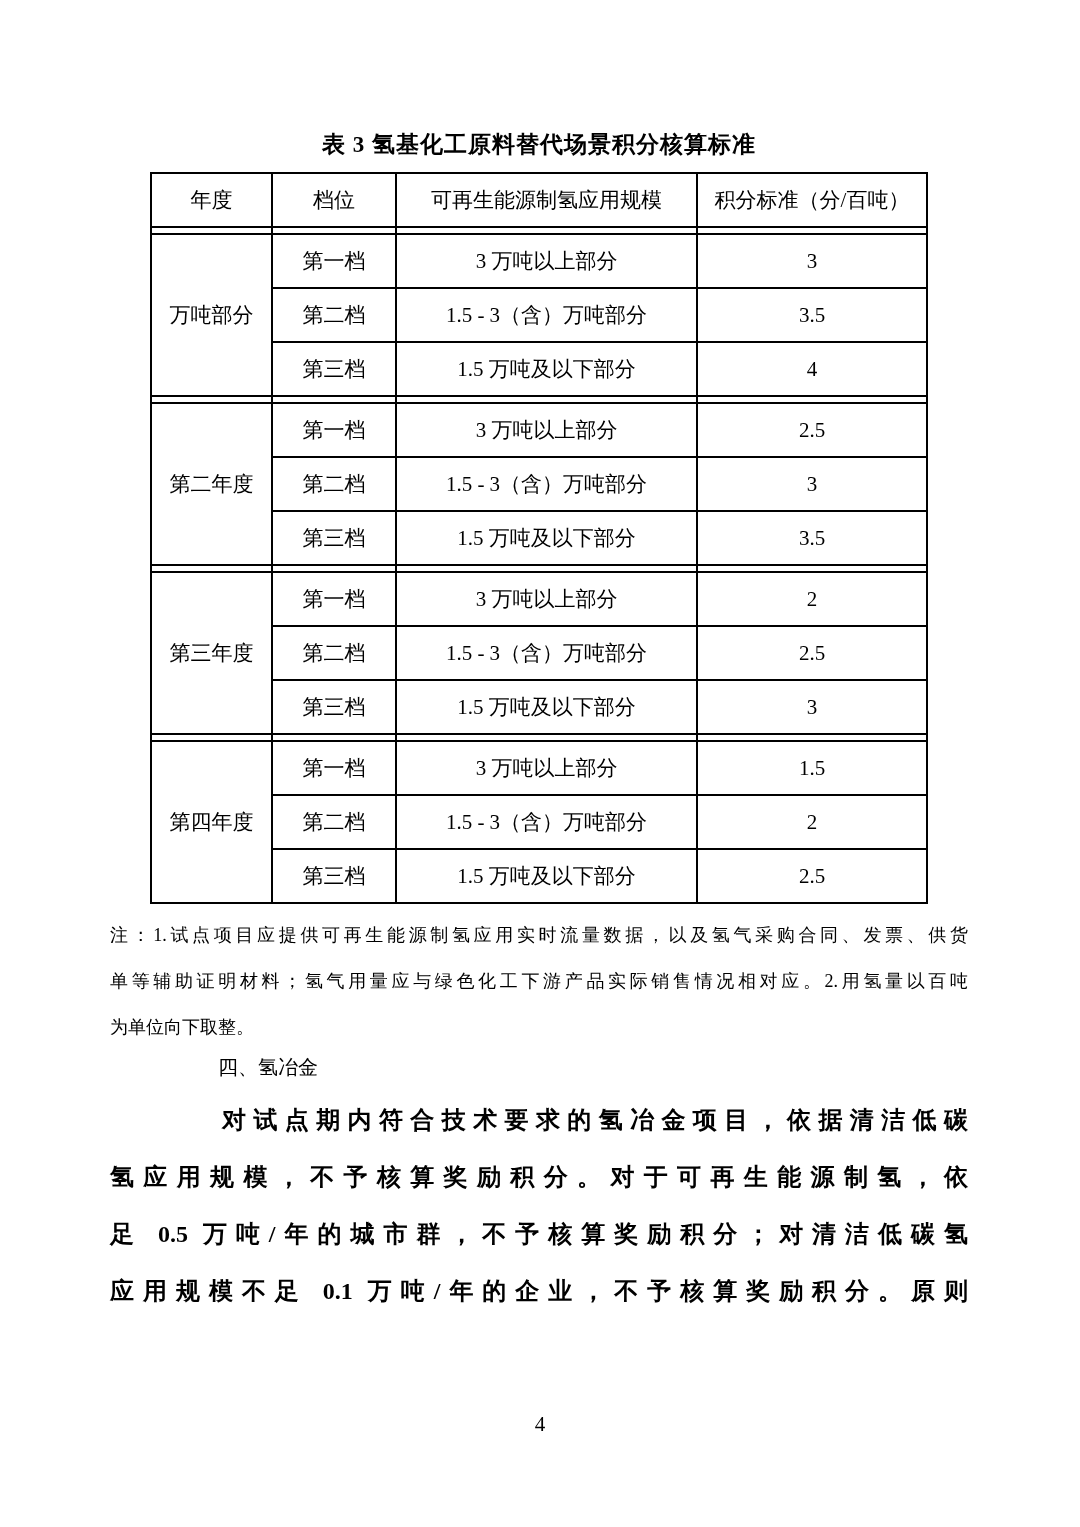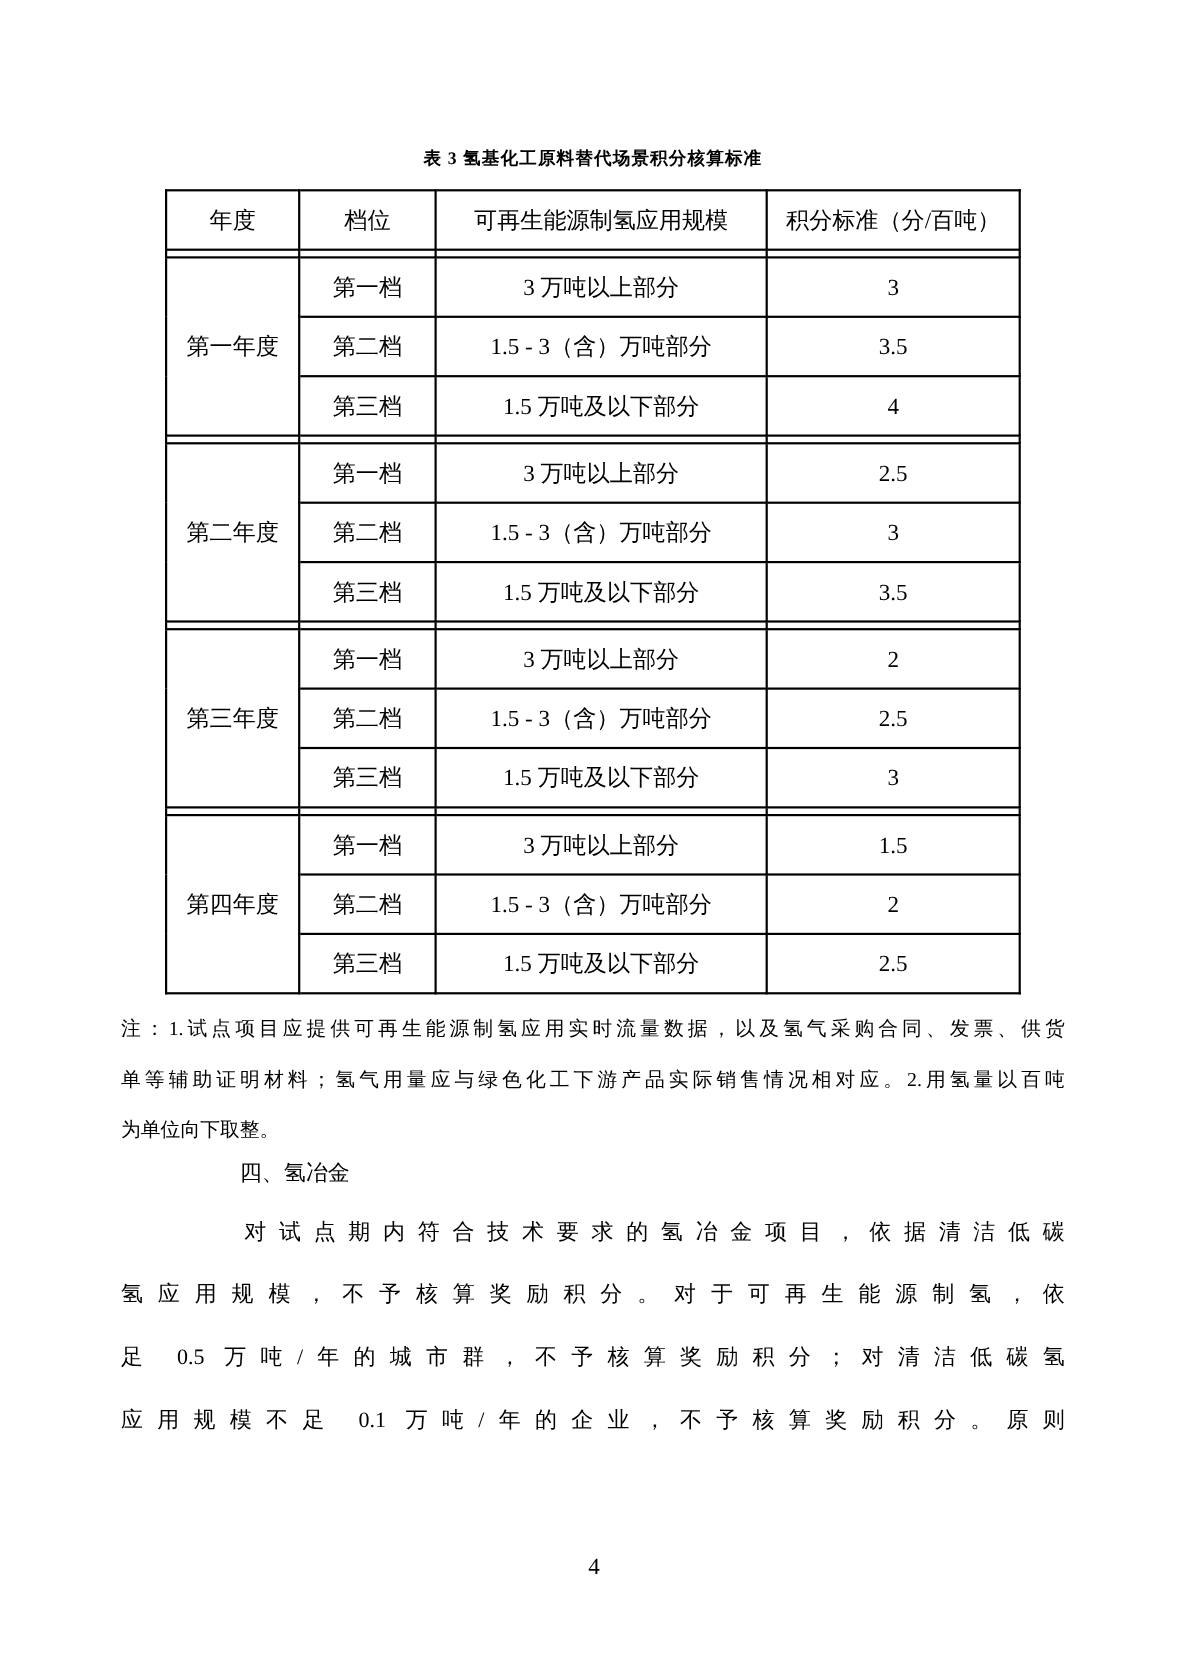--- a/index.html
+++ b/index.html
@@ -9,21 +9,21 @@
   .page {
     position: relative;
     width: 1080px;
     height: 1527px;
     background: #ffffff;
     padding: 130px 112px 0 110px;
     overflow: hidden;
   }
 
   .doc-title {
-    font-size: 16px;
+    font-size: 23px;
     font-weight: 700;
     line-height: 30px;
     text-align: center;
     letter-spacing: 1px;
     margin-bottom: 12px;
   }
 
   table.points {
     border-collapse: collapse;
     table-layout: fixed;
@@ -57,22 +57,23 @@
   .section-heading {
     font-family: "Liberation Sans", sans-serif;
     font-weight: 400;
     font-size: 20px;
     line-height: 34px;
     text-indent: 108px;
   }
 
   .body-par {
     margin-top: 8px;
-    font-size: 20px;
+    font-size: 24px;
     line-height: 57px;
+    font-weight: bold;
   }
   .par-line.indent { text-indent: 112px; }
 
   .page-number {
     position: absolute;
     left: 0;
     right: 0;
     top: 1412px;
     text-align: center;
     font-size: 21px;
@@ -101,21 +102,21 @@
       <th>积分标准（分/百吨）</th>
     </tr>
     <tr class="srow">
       <td></td>
           <td></td>
           <td></td>
           <td></td>
     </tr>
 
     <tr class="drow">
-      <td rowspan="3">第一年度</td>
+      <td rowspan="3">万吨部分</td>
       <td>第一档</td>
       <td>3 万吨以上部分</td>
       <td>3</td>
     </tr>
     <tr class="drow">
       <td>第二档</td>
       <td>1.5 - 3（含）万吨部分</td>
       <td>3.5</td>
     </tr>
     <tr class="drow">

